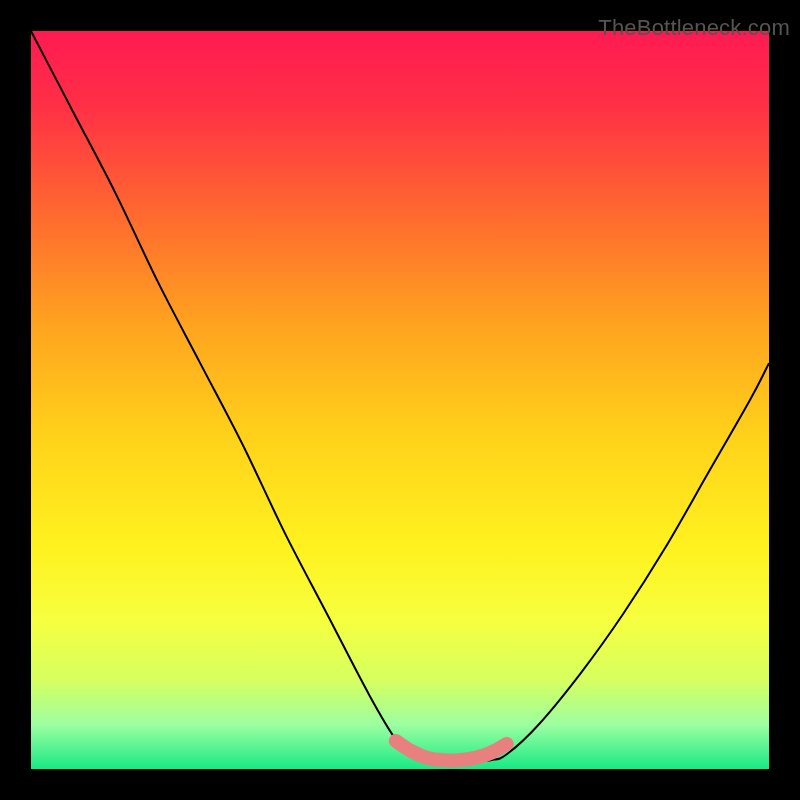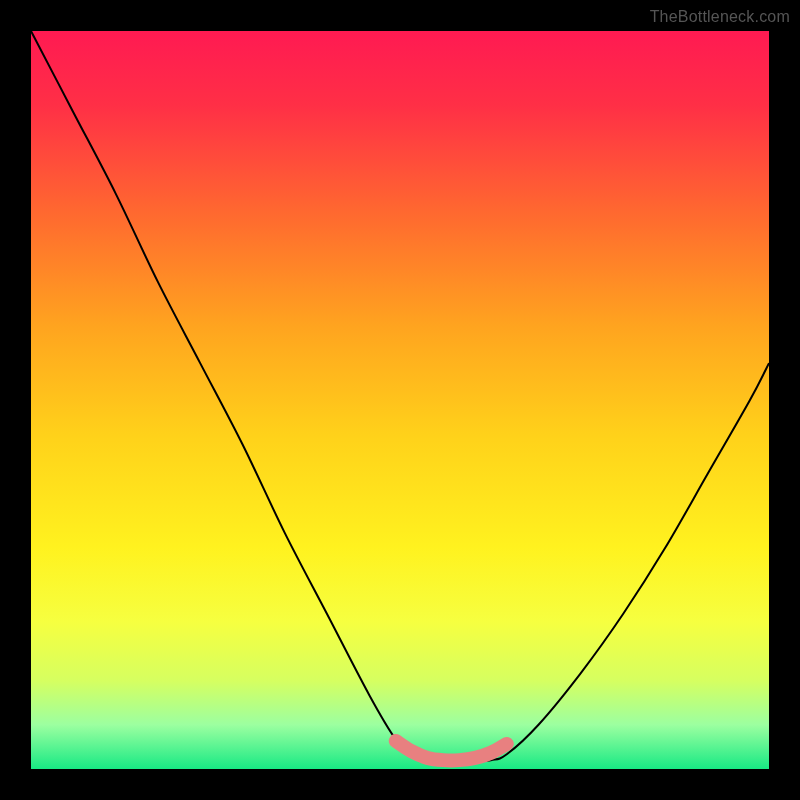--- a/index.html
+++ b/index.html
@@ -12,24 +12,24 @@
     overflow: hidden;
   }
   .frame {
     position: relative;
     width: 800px;
     height: 800px;
     background: #000;
   }
   .watermark {
     position: absolute;
-    top: 8px;
+    top: 15px;
     right: 10px;
     color: #555;
-    font-size: 16px;
+    font-size: 22px;
     font-weight: 500;
     letter-spacing: 0.2px;
     z-index: 10;
   }
   .plot {
     position: absolute;
     left: 31px;
     top: 31px;
     width: 738px;
     height: 738px;

